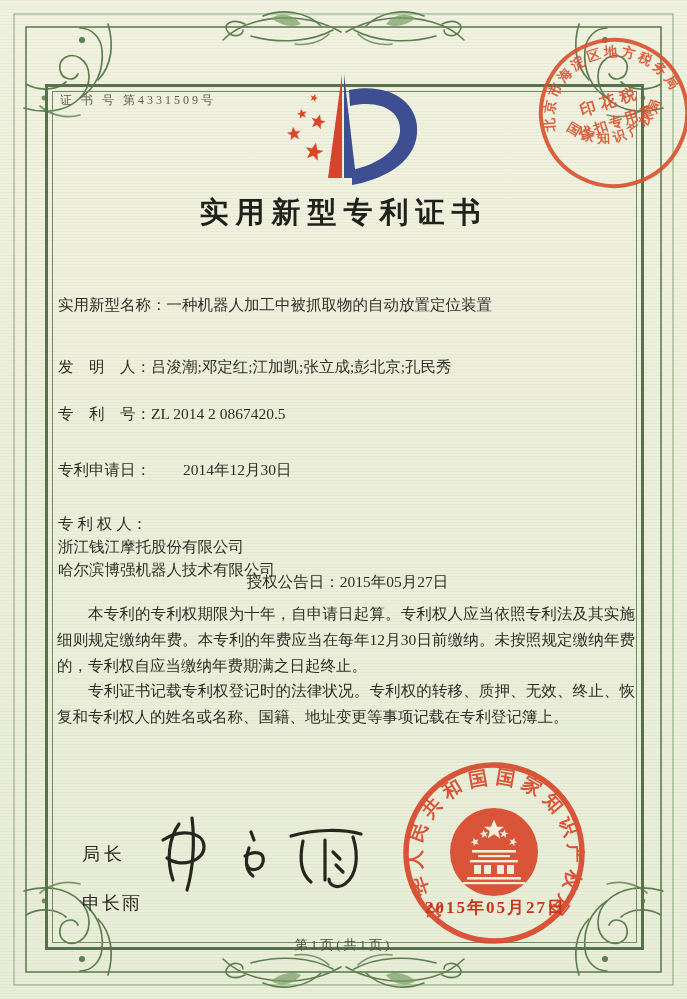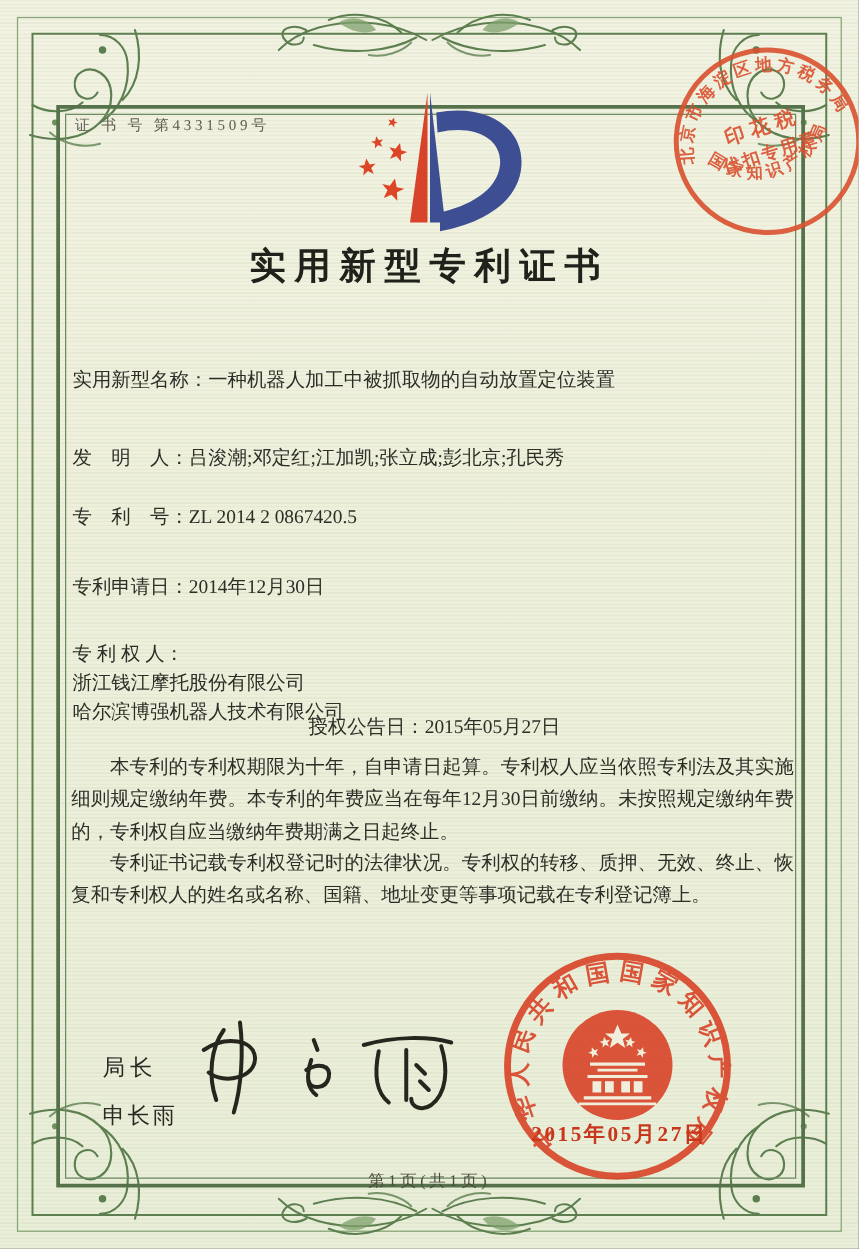--- a/index.html
+++ b/index.html
@@ -36,32 +36,32 @@
   .field-row{
     position:absolute;left:58px;right:50px;z-index:3;
     font-size:15.5px;line-height:22px;color:#2e2e27;
     display:flex;align-items:flex-start;white-space:nowrap;
   }
   .field-label{flex:0 0 auto;}
   .field-value{flex:0 1 auto;}
   .row-name{top:294px;}
   .row-inventors{top:356px;}
   .row-patno{top:403px;}
-  .row-filing{top:459px;}
+  .row-filing{top:459px;gap:32px;}
   .row-patentee{top:513px;flex-direction:column;}
   .row-grant{top:571px;justify-content:center;}
   .patentee-lines div{line-height:23px;}
   .paragraphs{
     position:absolute;left:57px;right:52px;top:601px;z-index:3;
     font-size:15.5px;line-height:25.8px;color:#2e2e27;
     text-align:justify;
   }
   .paragraphs p{margin:0;text-indent:2em;}
   .officer{position:absolute;left:82px;top:842px;z-index:3;font-size:18px;letter-spacing:4px;color:#2a2a23;}
-  .officer .officer-name{margin-top:14px;letter-spacing:2px;}
+  .officer .officer-name{margin-top:25px;letter-spacing:2px;}
   .signature{position:absolute;left:145px;top:808px;z-index:4;}
   .seal{position:absolute;left:398px;top:760px;z-index:3;opacity:0.92;}
   .seal-date{
     position:absolute;left:425px;top:896px;z-index:5;
     color:#c8361c;font-size:17px;letter-spacing:2px;font-weight:600;
   }
   .tax-stamp{position:absolute;left:533px;top:32px;z-index:4;transform:rotate(-18deg);opacity:0.9;}
   .footer{
     position:absolute;left:0;right:0;top:936px;z-index:3;
     text-align:center;font-size:13px;letter-spacing:3px;color:#4c4c40;font-family:Liberation Serif, serif;

